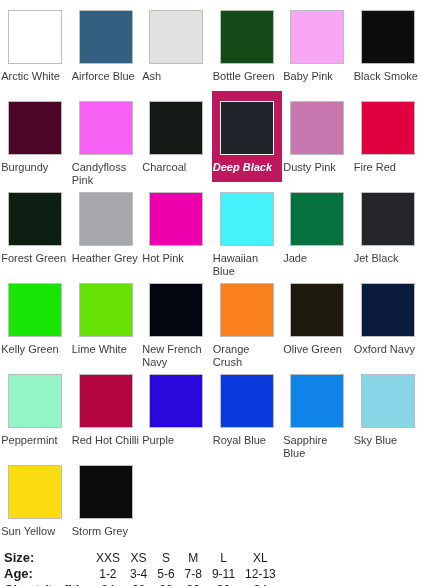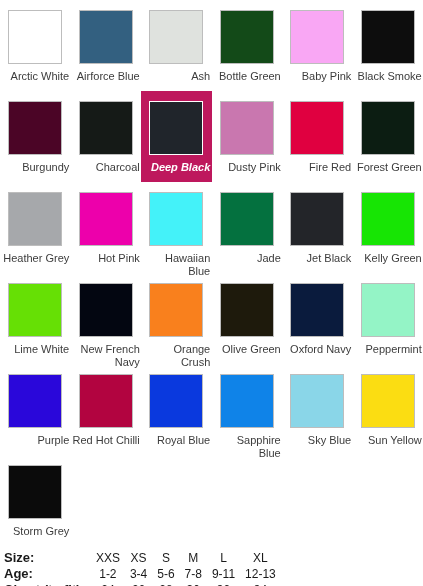--- a/index.html
+++ b/index.html
@@ -58,21 +58,21 @@
   }
 
   .colour-cell.selected .swatch-chip {
     border: 1px solid #ffffff;
   }
 
   .colour-label {
     margin-top: 6px;
     font-size: 11px;
     line-height: 13px;
-    text-align: right;
+    text-align: left;
     color: #3c3c3c;
     width: 68px;
     word-wrap: break-word;
   }
 
   .colour-cell.selected .colour-label {
     color: #ffffff;
     font-weight: bold;
   }
 
@@ -131,20 +131,24 @@
       </div>
       <div class="colour-cell">
         <div class="swatch-chip" title="Black Smoke" style="background: rgb(13, 13, 13);"></div>
         <div class="colour-label">Black Smoke</div>
       </div>
       <div class="colour-cell">
         <div class="swatch-chip" title="Burgundy" style="background: rgb(75, 5, 38);"></div>
         <div class="colour-label">Burgundy</div>
       </div>
       <div class="colour-cell">
+        <div class="swatch-chip" title="Candyfloss Pink" style="background: rgb(248, 98, 244);"></div>
+        <div class="colour-label">Candyfloss Pink</div>
+      </div>
+      <div class="colour-cell">
         <div class="swatch-chip" title="Charcoal" style="background: rgb(21, 26, 23);"></div>
         <div class="colour-label">Charcoal</div>
       </div>
       <div class="colour-cell selected">
         <div class="swatch-chip" title="Deep Black" style="background: rgb(32, 37, 43);"></div>
         <div class="colour-label">Deep Black</div>
       </div>
       <div class="colour-cell">
         <div class="swatch-chip" title="Dusty Pink" style="background: rgb(201, 119, 175);"></div>
         <div class="colour-label">Dusty Pink</div>
@@ -199,26 +203,26 @@
       </div>
       <div class="colour-cell">
         <div class="swatch-chip" title="Oxford Navy" style="background: rgb(10, 27, 61);"></div>
         <div class="colour-label">Oxford Navy</div>
       </div>
       <div class="colour-cell">
         <div class="swatch-chip" title="Peppermint" style="background: rgb(148, 244, 198);"></div>
         <div class="colour-label">Peppermint</div>
       </div>
       <div class="colour-cell">
+        <div class="swatch-chip" title="Red Hot Chilli" style="background: rgb(178, 4, 64);"></div>
+        <div class="colour-label">Red Hot Chilli</div>
+      </div>
+      <div class="colour-cell">
         <div class="swatch-chip" title="Purple" style="background: rgb(42, 7, 218);"></div>
         <div class="colour-label">Purple</div>
-      </div>
-      <div class="colour-cell">
-        <div class="swatch-chip" title="Red Hot Chilli" style="background: rgb(178, 4, 64);"></div>
-        <div class="colour-label">Red Hot Chilli</div>
       </div>
       <div class="colour-cell">
         <div class="swatch-chip" title="Royal Blue" style="background: rgb(10, 57, 222);"></div>
         <div class="colour-label">Royal Blue</div>
       </div>
       <div class="colour-cell">
         <div class="swatch-chip" title="Sapphire Blue" style="background: rgb(15, 131, 232);"></div>
         <div class="colour-label">Sapphire Blue</div>
       </div>
       <div class="colour-cell">

